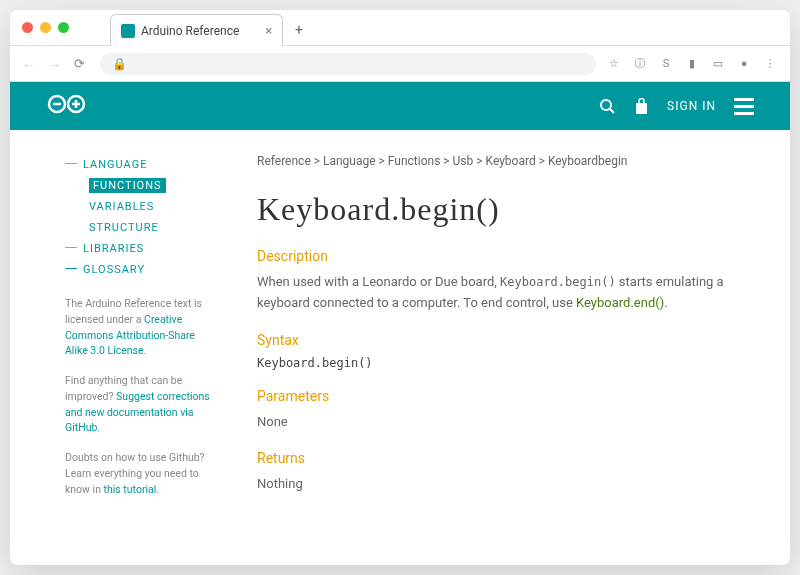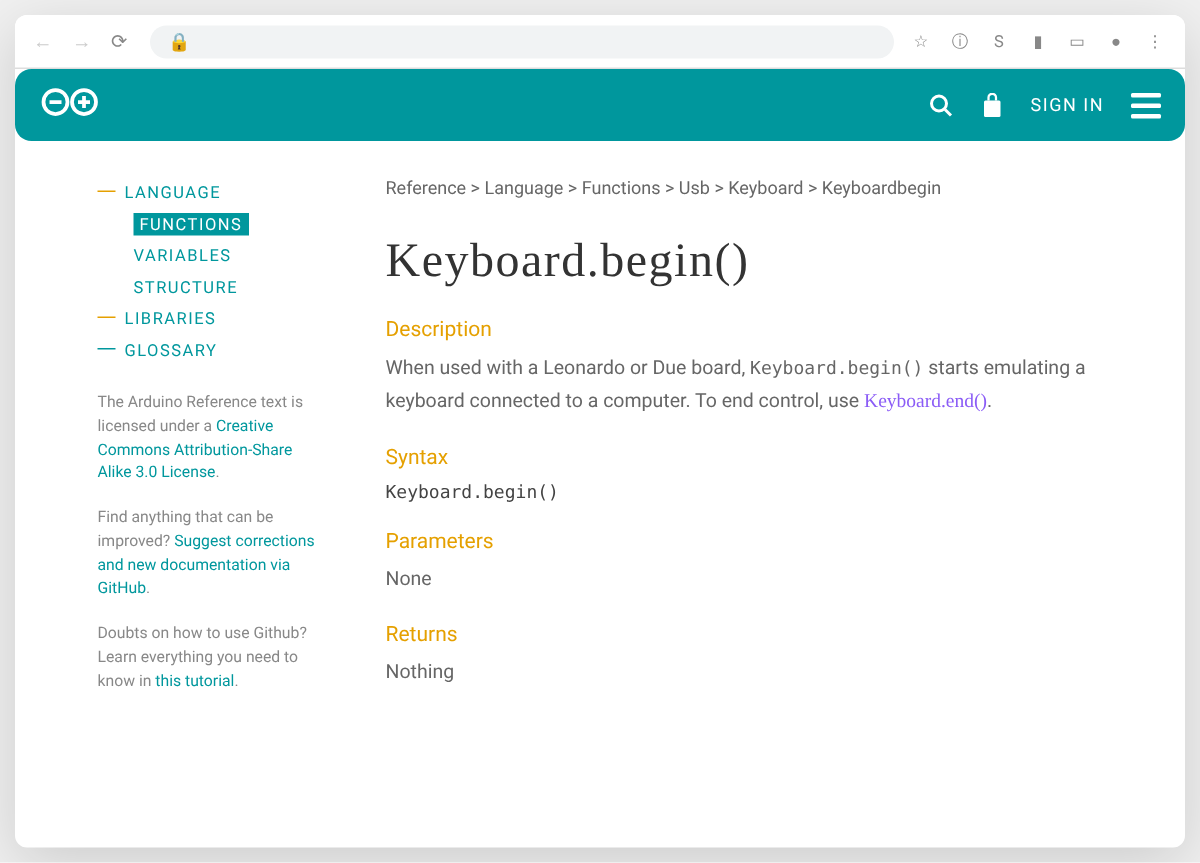--- a/index.html
+++ b/index.html
@@ -11,21 +11,21 @@
 .dot.r{background:#ff5f56;} .dot.y{background:#ffbd2e;} .dot.g{background:#27c93f;}
 .tab { position:absolute; left:100px; top:4px; height:32px; background:#fff; border:1px solid #ccc; border-bottom:none; border-radius:6px 6px 0 0; display:flex; align-items:center; padding:0 10px; font-size:12px; color:#444; gap:6px; }
 .favicon{width:14px;height:14px;background:#00979d;border-radius:2px;}
 .tabclose{color:#888;font-size:13px;margin-left:20px;}
 .newtab{position:absolute;left:285px;top:12px;color:#666;font-size:14px;}
 .addrbar { height:36px; background:#fff; border-bottom:1px solid #ddd; display:flex; align-items:center; padding:0 12px; gap:10px; font-size:13px; color:#555; }
 .navbtn{width:16px;color:#888;}
 .navbtn.d{color:#ccc;}
 .url{flex:1;display:flex;align-items:center;background:#f1f3f4;border-radius:14px;padding:4px 12px;gap:6px;font-size:12px;color:#333;}
 .ext{width:16px;height:16px;color:#888;display:flex;align-items:center;justify-content:center;font-size:11px;}
-.site-header { height:48px; background:#00979d; display:flex; align-items:center; padding:0 16px;border-radius:11px; }
+.site-header { height:48px; background:#00979d; display:flex; align-items:center; padding:0 36px; }
 .logo{color:#fff;}
 .hspace{flex:1;}
 .hicon{color:#fff;margin-left:18px;display:flex;align-items:center;}
 .signin{color:#fff;font-size:12px;letter-spacing:1px;margin-left:18px;}
 .burger{display:flex;flex-direction:column;gap:4px;margin-left:18px;}
 .burger span{width:20px;height:3px;background:#fff;border-radius:1px;}
 .content{flex:1;display:flex;overflow:hidden;padding-left:39px;}
 .sidebar{width:180px;padding:24px 16px;font-size:11px;color:#666;}
 .navlist{list-style:none;margin-bottom:16px;}
 .navlist li{padding:4px 0 4px 18px;letter-spacing:1px;font-size:11px;color:#00979d;position:relative;}
@@ -37,27 +37,40 @@
 .navlist li.lib::before{background:#e5a000;}
 .navlist li.glo::before{background:#00979d;}
 .stext{font-size:10.5px;line-height:1.5;color:#888;margin-bottom:14px;}
 .stext a{color:#00979d;text-decoration:none;}
 .main{flex:1;padding:24px 28px;overflow:auto;}
 .breadcrumb{font-size:12px;color:#666;margin-bottom:23px;}
 h1{font-size:32px;font-weight:300;color:#333;letter-spacing:1px;margin-bottom:20px;font-family:Georgia,serif;}
 h2{font-size:14px;color:#e5a000;font-weight:400;margin-top:18px;margin-bottom:8px;}
 .body{font-size:13px;color:#666;line-height:1.6;}
 .body code{font-family:Monaco,Consolas,monospace;font-size:12px;}
-.body a{color:#8b5cf6;text-decoration:none;font-family:Liberation Serif, serif;}
+.body a{color:#4d7c0f;text-decoration:none;}
 pre{font-family:Monaco,Consolas,monospace;font-size:12px;color:#444;}
 </style>
 </head>
 <body>
 
 <div class="window">
+  <div class="titlebar">
+    <div class="dots">
+      <div class="dot r"></div>
+      <div class="dot y"></div>
+      <div class="dot g"></div>
+    </div>
+    <div class="tab">
+      <div class="favicon"></div>
+      <span>Arduino Reference</span>
+      <span class="tabclose">×</span>
+    </div>
+    <div class="newtab">+</div>
+  </div>
 
   <div class="addrbar">
     <span class="navbtn d">←</span>
     <span class="navbtn d">→</span>
     <span class="navbtn">⟳</span>
     <div class="url">
       <span>🔒</span>
     </div>
     <span class="ext">☆</span>
     <span class="ext">ⓘ</span>

